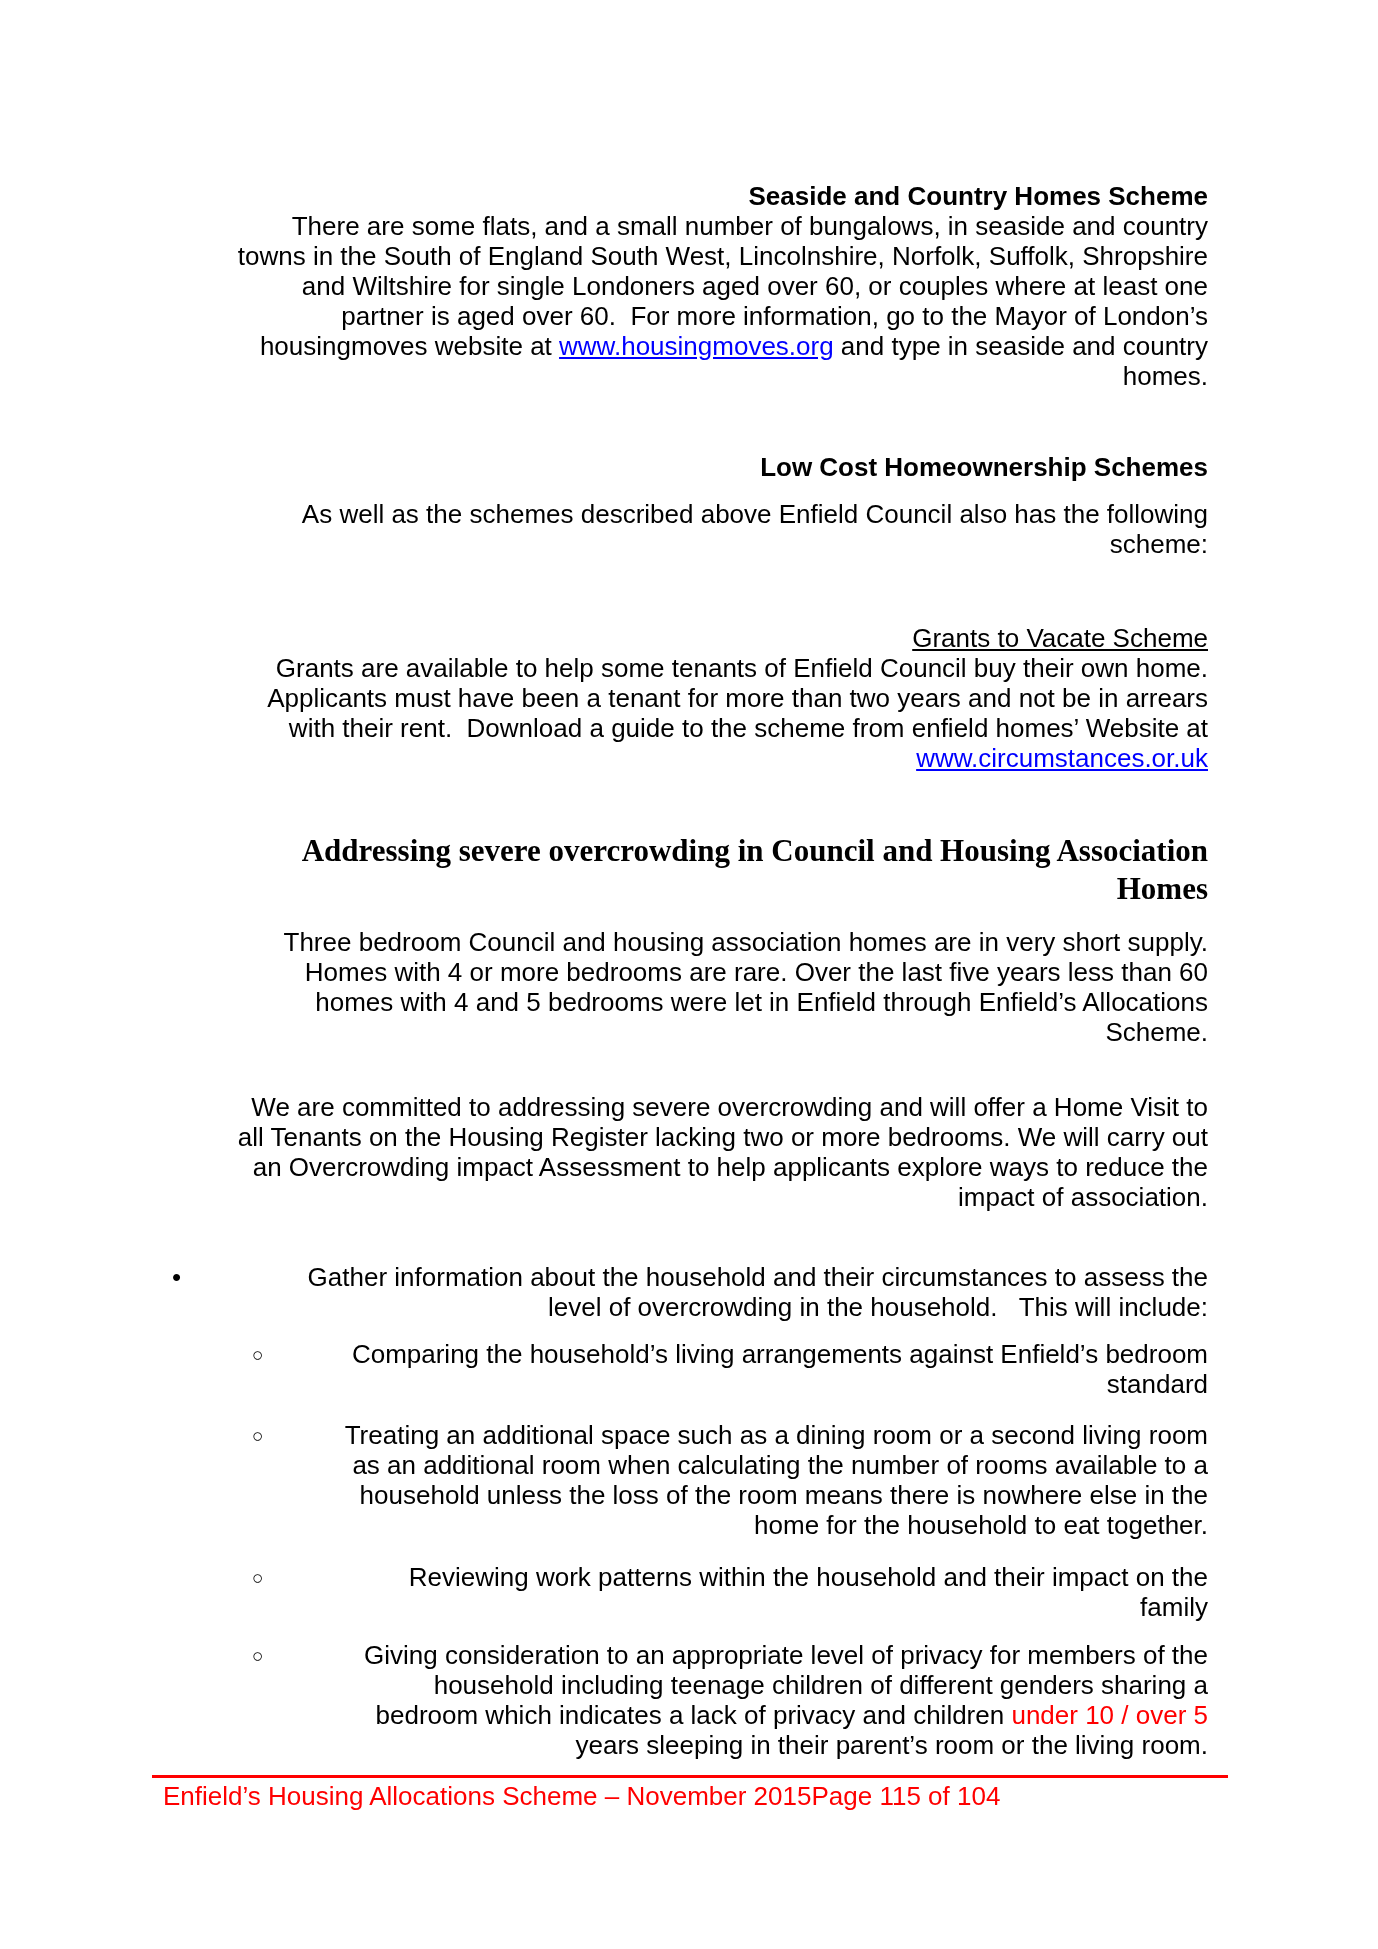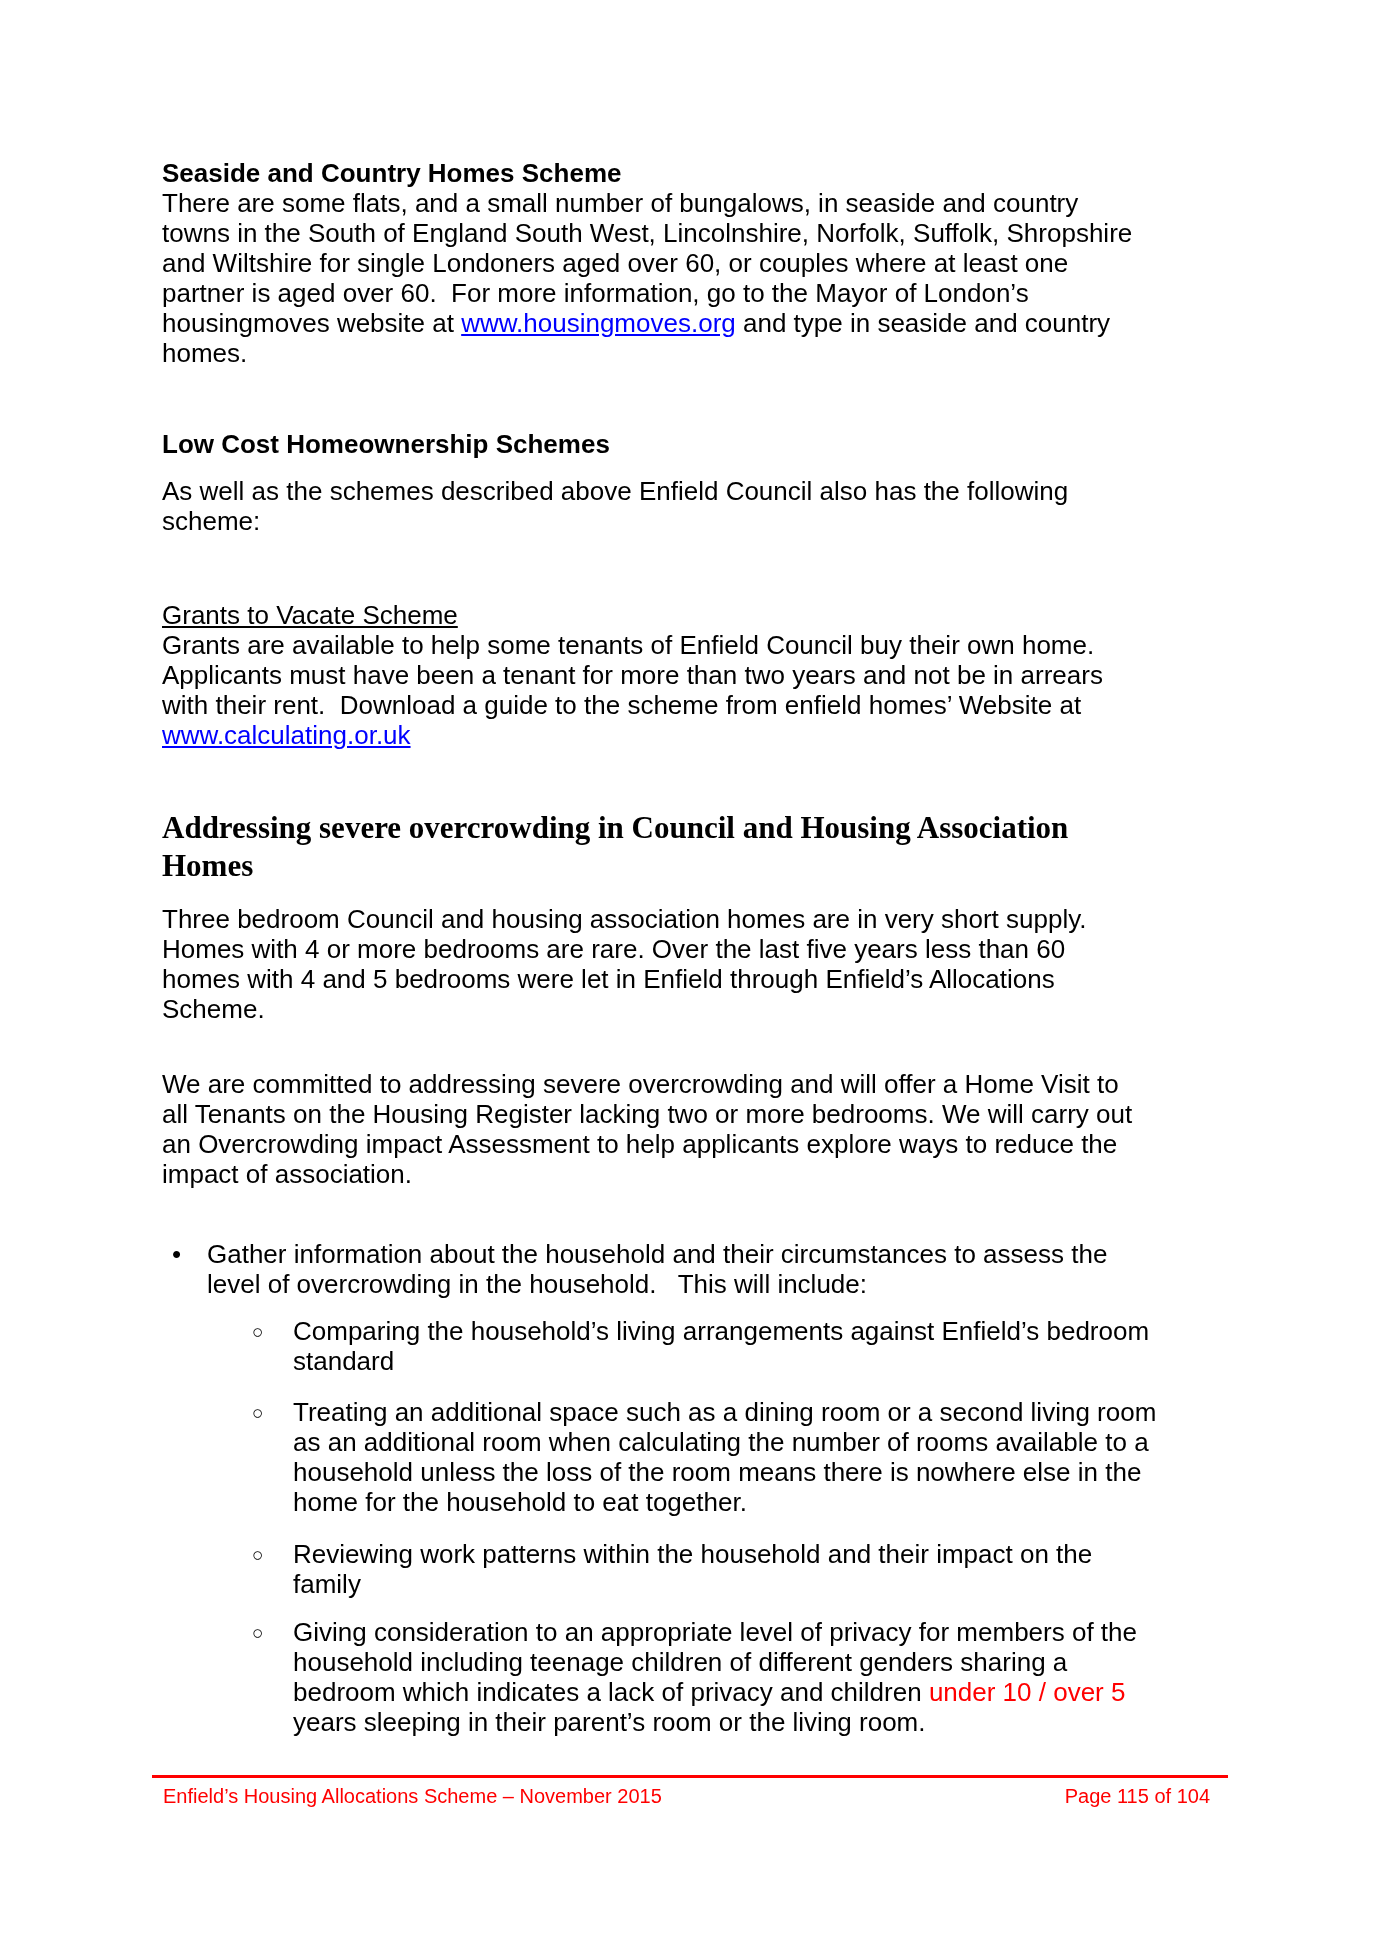--- a/index.html
+++ b/index.html
@@ -6,21 +6,21 @@
   .page{
     position:relative;
     width:1378px;height:1949px;
     background:var(--page-bg,#ffffff);
     color:var(--text,#000000);
     font-family:"Liberation Sans","DejaVu Sans",sans-serif;
     overflow:hidden;
   }
   .content{
     position:absolute;
-    left:162px;top:158px;width:1046px;
+    left:162px;top:181px;width:1046px;text-align:right;
   }
   .block{position:relative;}
   .line{
     font-size:26px;line-height:30px;
     white-space:pre;
   }
   .h3 .line{font-weight:bold;}
   .h2 .line{font-weight:bold;font-size:31px;line-height:38px;}
   .hu .line{text-decoration:underline;}
   .bullet .line{padding-left:45px;}
@@ -30,23 +30,23 @@
   .sub-marker{left:90px;font-size:19px;line-height:30px;top:1px;}
   .link{color:var(--link,#0000ff);text-decoration:underline;cursor:pointer;}
   .red{color:var(--accent,#ff0000);}
   .footer-rule{
     position:absolute;left:152px;top:1775px;
     width:1076px;height:3px;
     background:var(--accent,#ff0000);
   }
   .footer{
     position:absolute;left:163px;top:1781px;width:1047px;
-    display:flex;justify-content:space-between;
+    display:flex;justify-content:flex-start;
     color:var(--accent,#ff0000);
-    font-size:20px;line-height:30px;white-space:pre;
+    font-size:26px;line-height:30px;white-space:pre;
   }
 </style>
 </head>
 <body>
 
 <div class="page">
   <div class="content">
       <div class="block h3" style="margin-top: 0px;">
         <div class="line"><span>Seaside and Country Homes Scheme</span></div>
       </div>
@@ -65,21 +65,21 @@
         <div class="line"><span>As well as the schemes described above Enfield Council also has the following</span></div>
         <div class="line"><span>scheme:</span></div>
       </div>
       <div class="block hu" style="margin-top: 64px;">
         <div class="line"><span>Grants to Vacate Scheme</span></div>
       </div>
       <div class="block p" style="">
         <div class="line"><span>Grants are available to help some tenants of Enfield Council buy their own home.</span></div>
         <div class="line"><span>Applicants must have been a tenant for more than two years and not be in arrears</span></div>
         <div class="line"><span>with their rent.&nbsp; Download a guide to the scheme from enfield homes’ Website at</span></div>
-        <div class="line"><span class="link">www.calculating.or.uk</span></div>
+        <div class="line"><span class="link">www.circumstances.or.uk</span></div>
       </div>
       <div class="block h2" style="margin-top: 59px; font-family: Liberation Serif, serif;">
         <div class="line"><span>Addressing severe overcrowding in Council and Housing Association</span></div>
         <div class="line"><span>Homes</span></div>
       </div>
       <div class="block p" style="margin-top: 19px;">
         <div class="line"><span>Three bedroom Council and housing association homes are in very short supply.</span></div>
         <div class="line"><span>Homes with 4 or more bedrooms are rare. Over the last five years less than 60</span></div>
         <div class="line"><span>homes with 4 and 5 bedrooms were let in Enfield through Enfield’s Allocations</span></div>
         <div class="line"><span>Scheme.</span></div>

